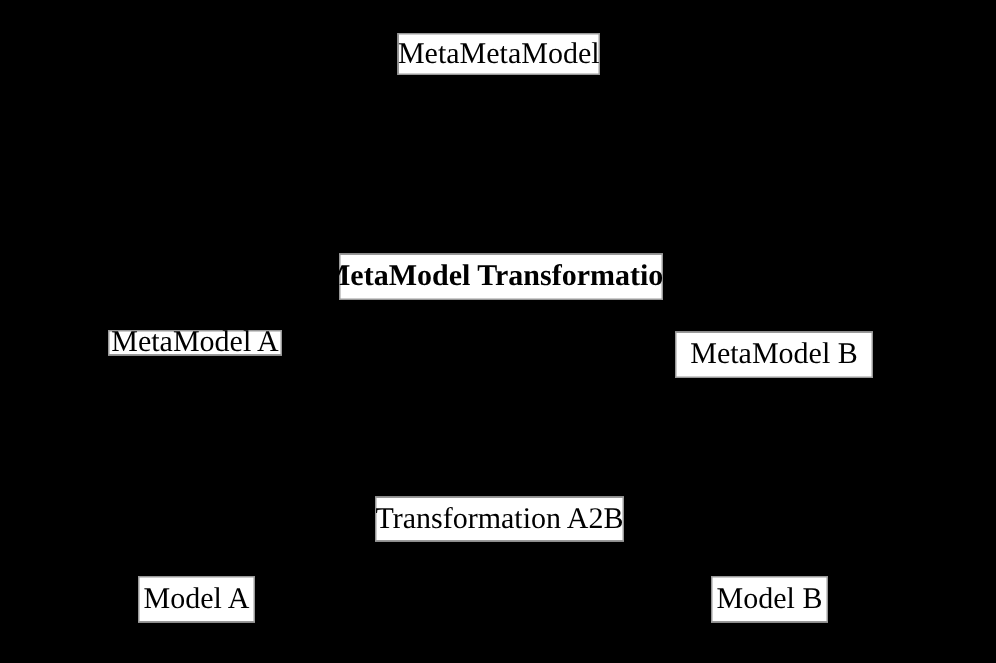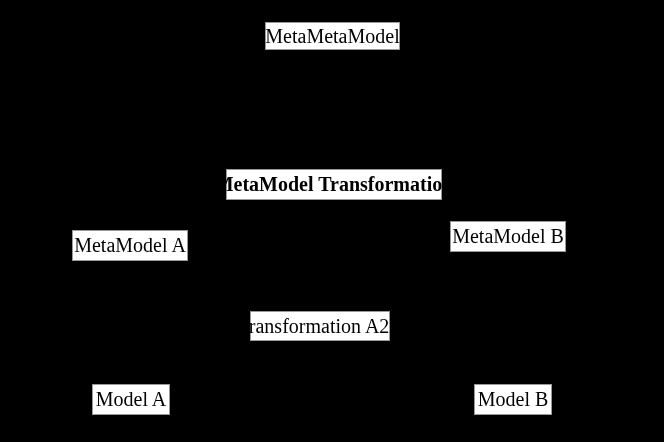--- a/index.html
+++ b/index.html
@@ -24,23 +24,23 @@
       font-size: 20px;
       display: flex;
       align-items: center;
       justify-content: center;
       white-space: nowrap;
       text-align: center;
     }
     
     .node-metametamodel          { left: 265px; top: 22px;  width: 135px; height: 28px; }
     .node-metamodel-transformation{ left: 226px; top: 169px; width: 216px; height: 31px; font-weight: bold; }
-    .node-metamodel-a            { left: 72px;  top: 230px; width: 116px; height: 31px; }
-    .node-metamodel-b            { left: 450px; top: 221px; width: 116px; height: 31px; justify-content: center; }
-    .node-transformation-a2b     { left: 250px; top: 311px; width: 140px; height: 30px; }
+    .node-metamodel-a            { left: 72px;  top: 220px; width: 116px; height: 17px; }
+    .node-metamodel-b            { left: 450px; top: 221px; width: 132px; height: 31px; justify-content: center; }
+    .node-transformation-a2b     { left: 250px; top: 331px; width: 166px; height: 30px; }
     .node-model-a                { left: 92px;  top: 384px; width: 78px;  height: 31px; }
     .node-model-b                { left: 474px; top: 384px; width: 78px;  height: 31px; }
   </style>
 </head>
 <body>
 
 <div class="diagram-canvas">
 
   <div class="node node-metametamodel">
     <span>MetaMetaModel</span>

